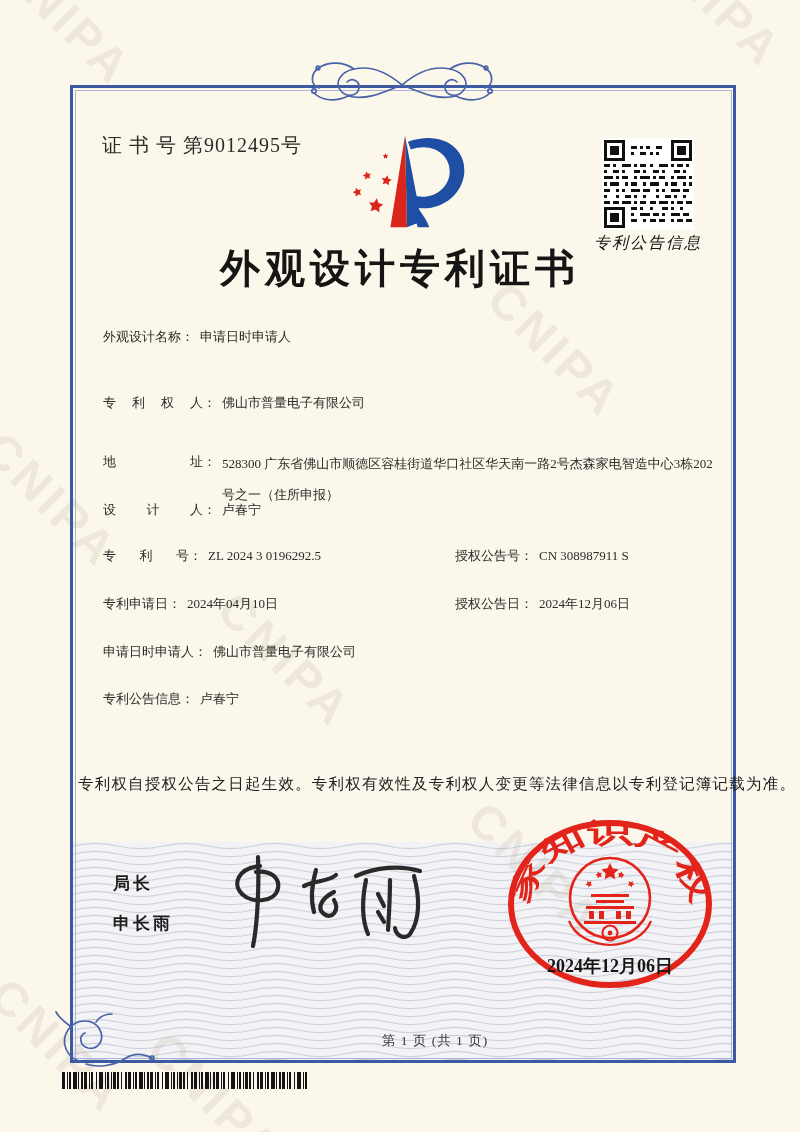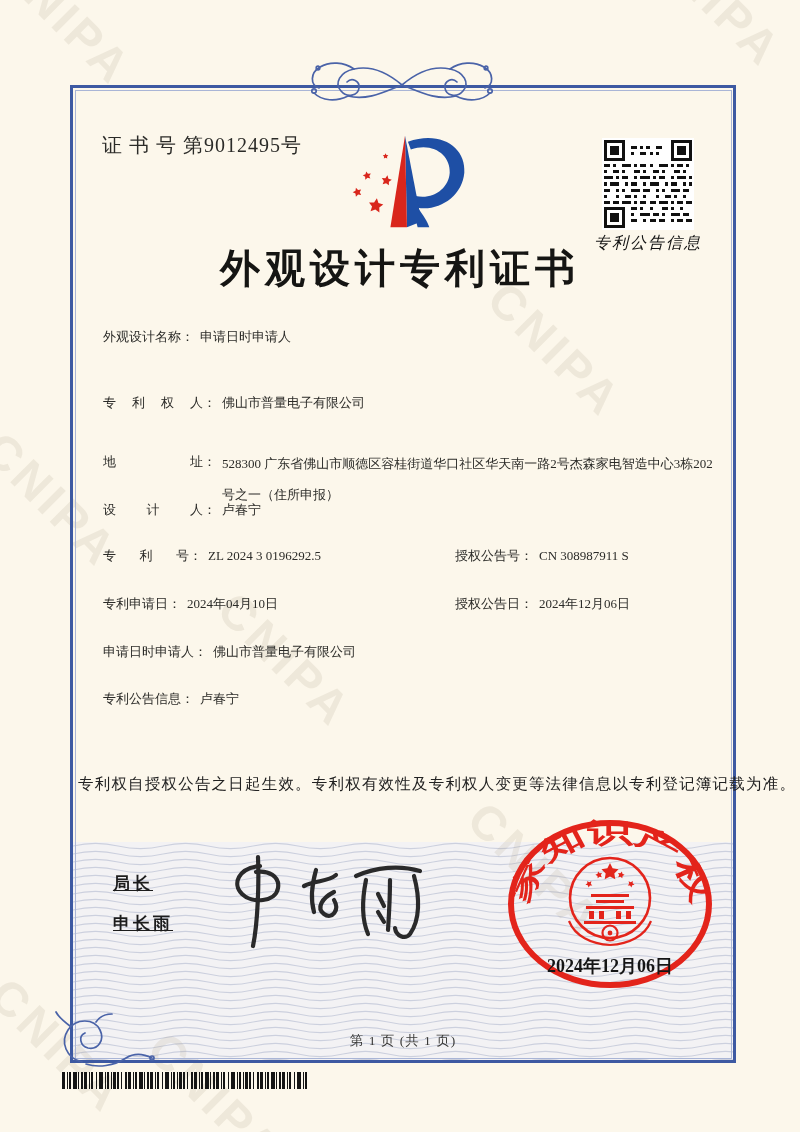--- a/index.html
+++ b/index.html
@@ -62,31 +62,31 @@
 
   .notice{
     position:absolute;left:78px;top:761px;width:648px;
     font-size:15.5px;letter-spacing:1.2px;color:#222;
   }
   .notice div{text-align:center;line-height:45px;white-space:nowrap;}
 
   .signer{
     position:absolute;left:113px;
     font-family:"Liberation Sans","DejaVu Sans",sans-serif;
-    font-weight:600;font-size:17px;letter-spacing:3px;color:#1c1c1c;text-decoration:underline;
+    font-weight:600;font-size:17px;letter-spacing:3px;color:#1c1c1c;
   }
   .signer.t1{top:872px;}
   .signer.t2{top:912px;}
   .sig{position:absolute;left:218px;top:852px;}
 
   .seal{position:absolute;left:503px;top:818px;}
 
   .page-num{
     position:absolute;left:70px;top:1032px;width:666px;text-align:center;
-    font-size:13.5px;color:#3a3a38;letter-spacing:1px;
+    font-size:13.5px;color:#3a3a38;letter-spacing:1px;padding-left:32px;
   }
   .barcode{position:absolute;left:62px;top:1072px;}
 
   .flourish-top{position:absolute;left:292px;top:61px;z-index:5;}
   .flourish-corner{position:absolute;left:52px;top:1010px;z-index:5;}
 </style>
 </head>
 <body>
 
 <div class="page">

